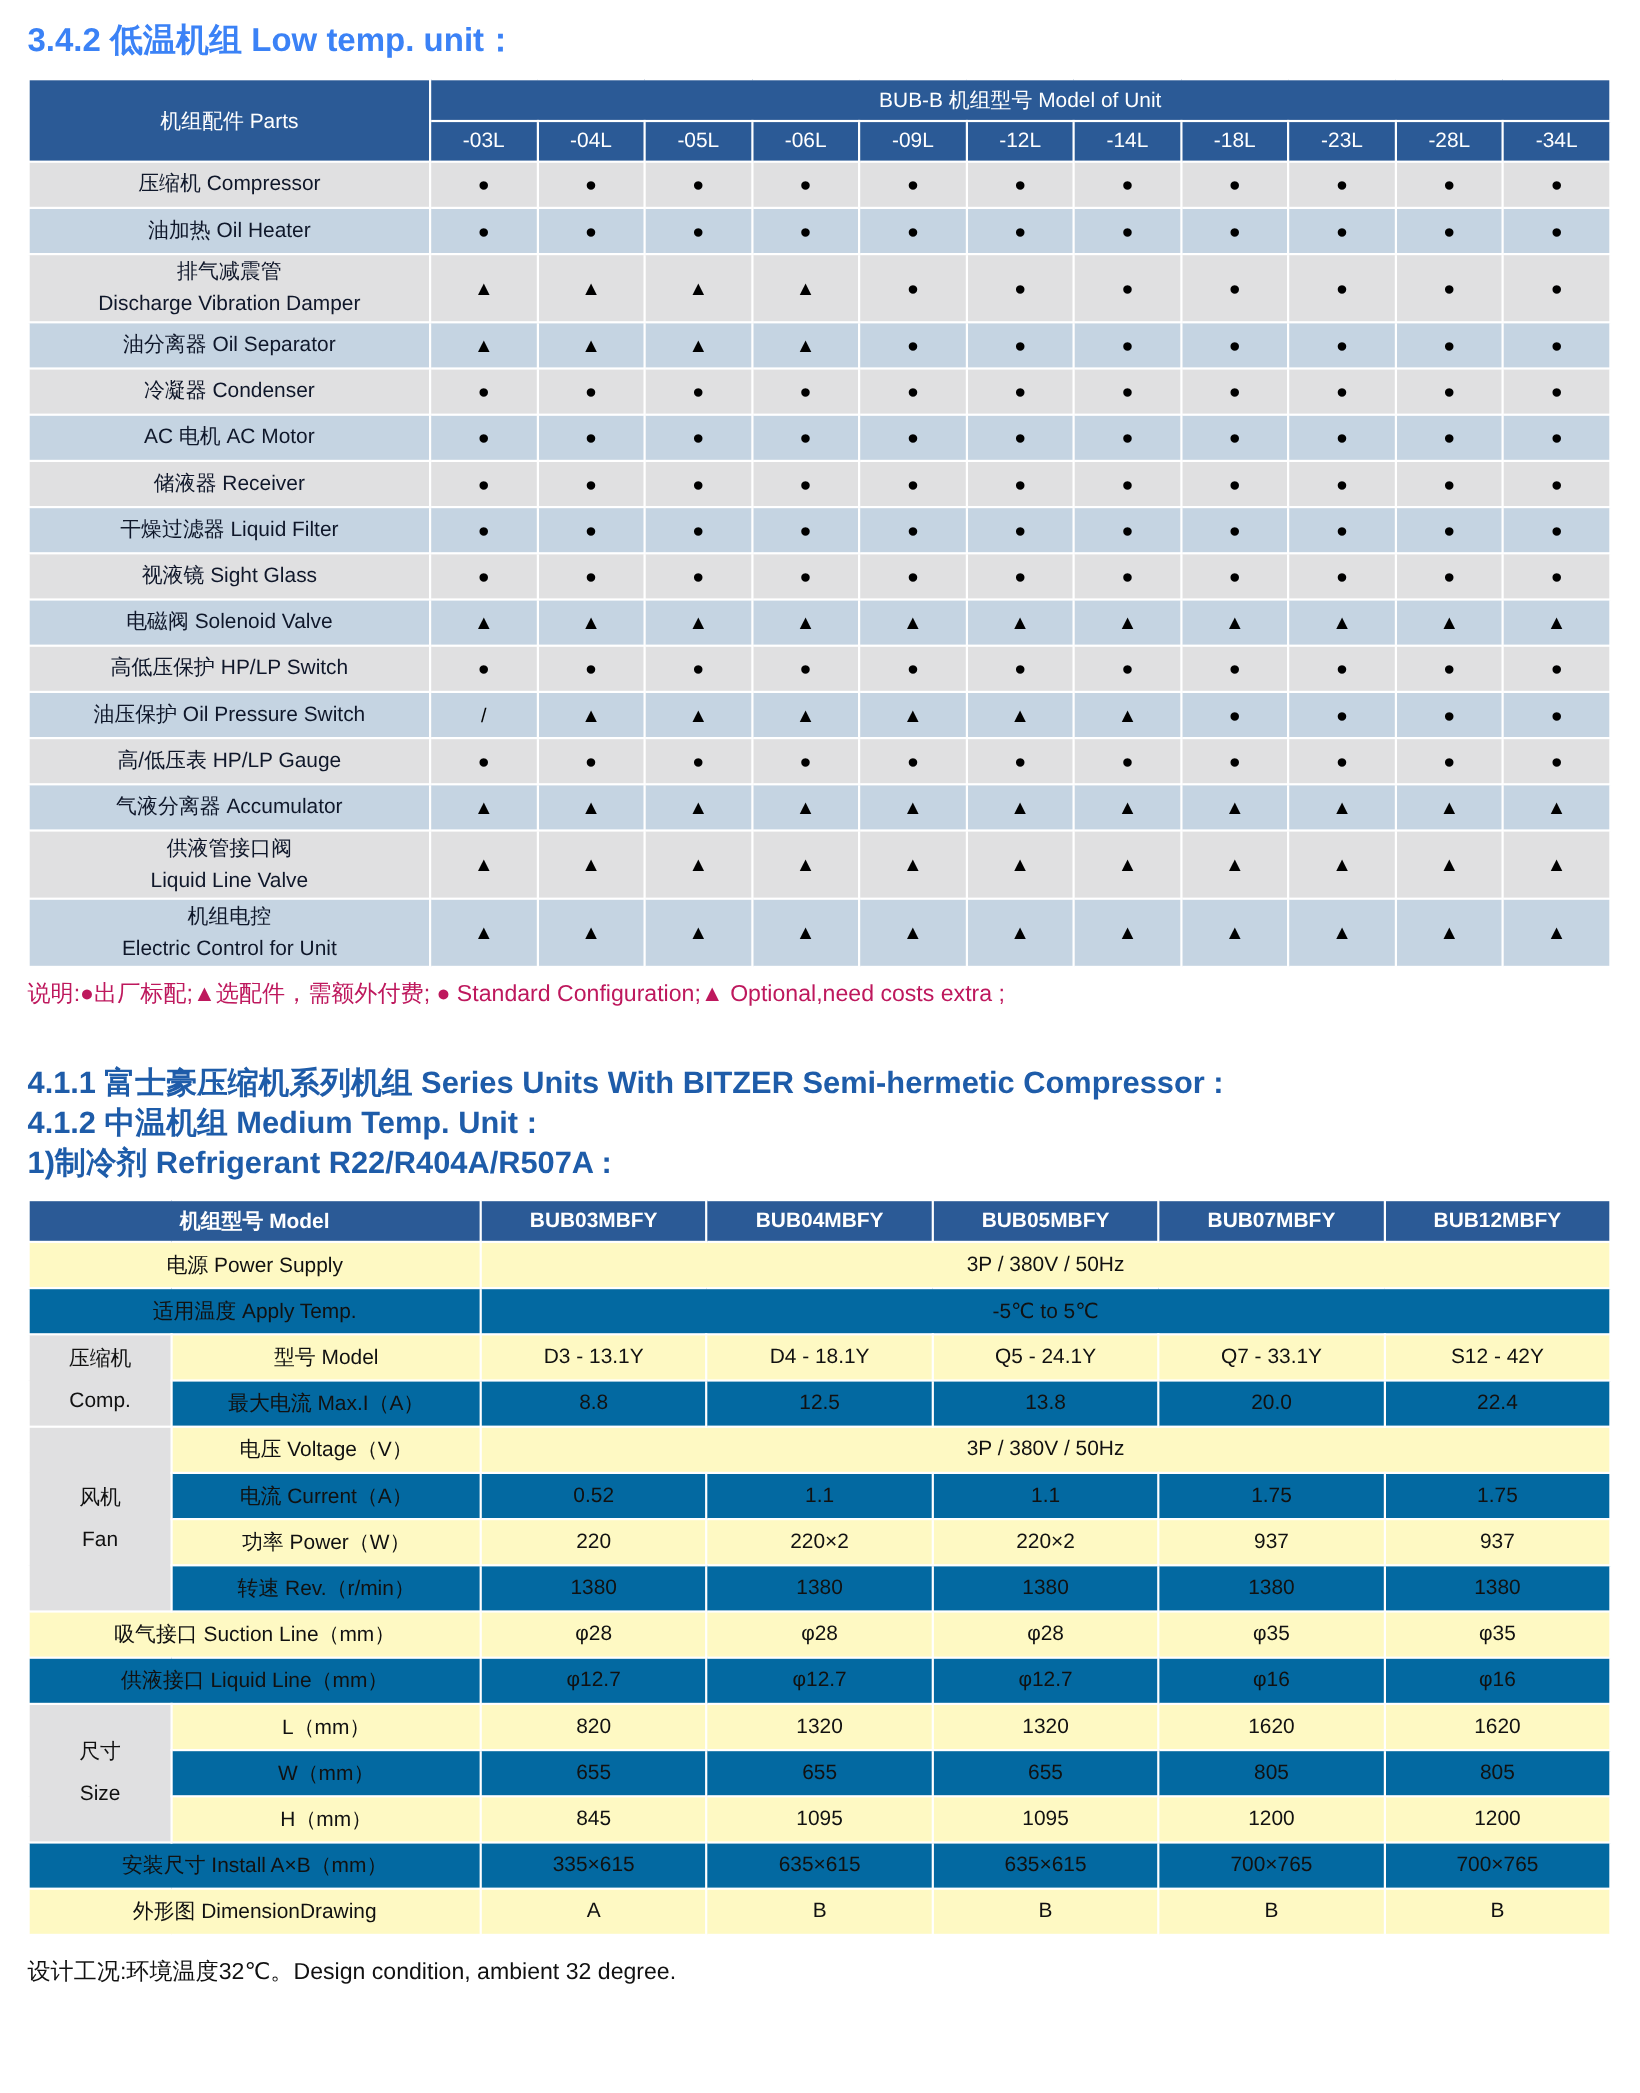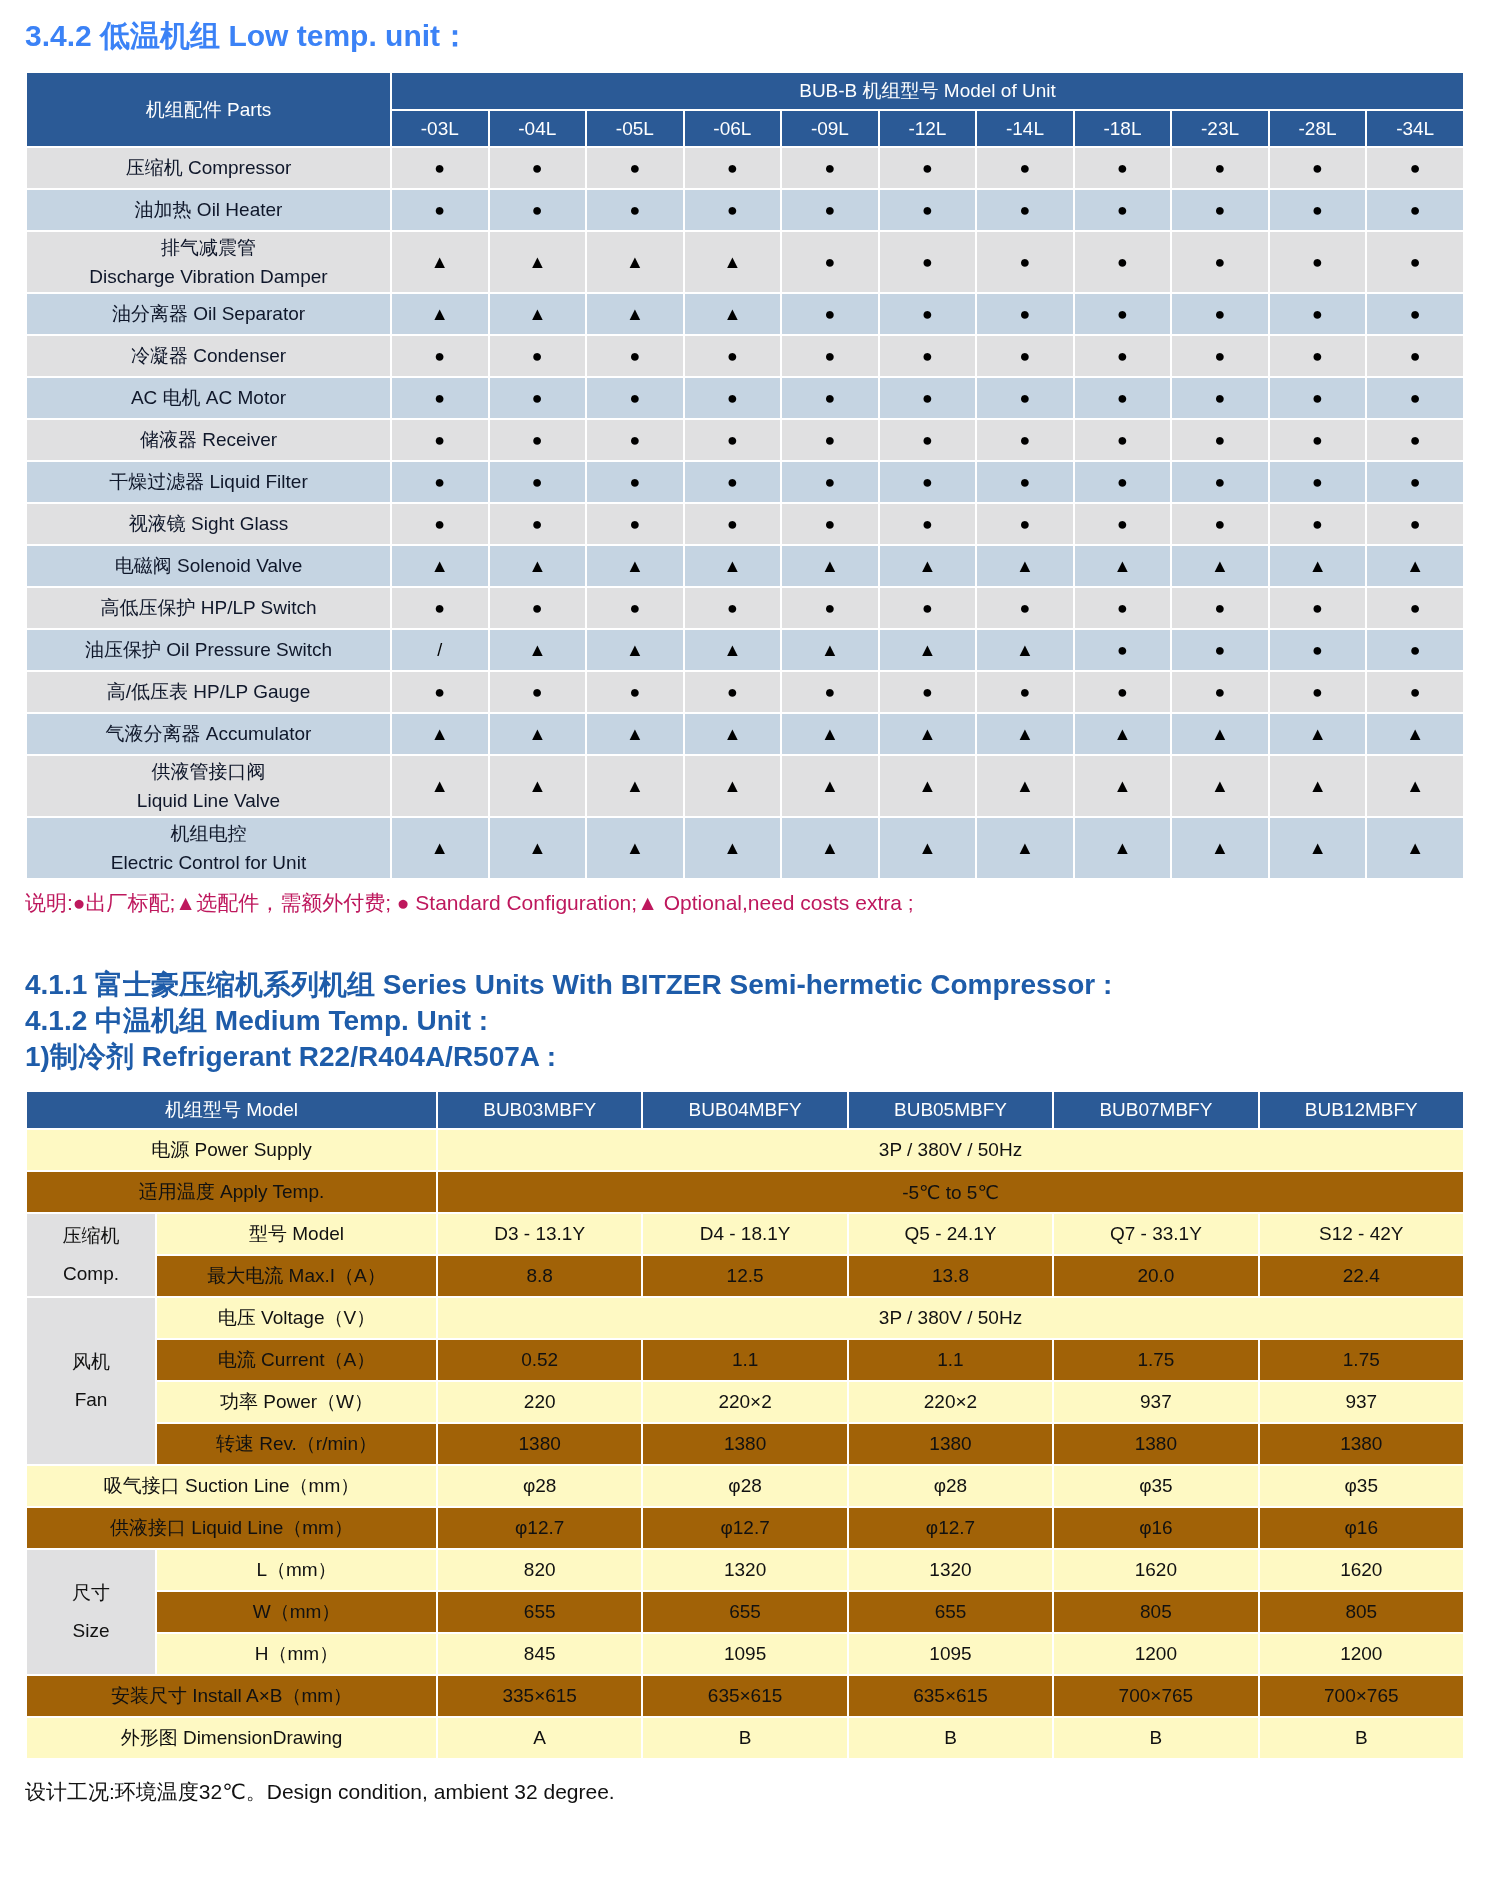--- a/index.html
+++ b/index.html
@@ -36,25 +36,25 @@
     margin:9px 0 0 0;font-size:21px;color:#be185d;
   }
   .titles{margin-top:50px;}
   .titles div{
     font-size:28px;font-weight:bold;color:#1e5ca9;line-height:36px;
   }
 
   
   .tech{margin-top:15px;}
   .tech thead th{
-    background:#2b5a96;color:#ffffff;font-weight:normal;font-size:19px;height:38px;
+    background:#2b5a96;color:#ffffff;font-weight:bold;font-size:19px;height:38px;
   }
   .tech tbody tr{height:42px;}
   .tech tbody tr.gray td{background:#fef9c3;}
-  .tech tbody tr.blue td{background:#a16207;}
+  .tech tbody tr.blue td{background:#0369a1;}
   .tech td{font-size:19px;color:#111;}
   .tech td.gcell{background:#e0e0e1 !important;}
   .tech td.gcell .ln{line-height:1.6;padding:4px 0;}
   p.footnote{margin:18px 0 0 0;font-size:21px;color:#111;}
 </style>
 </head>
 <body>
 
 <div class="content">
 

